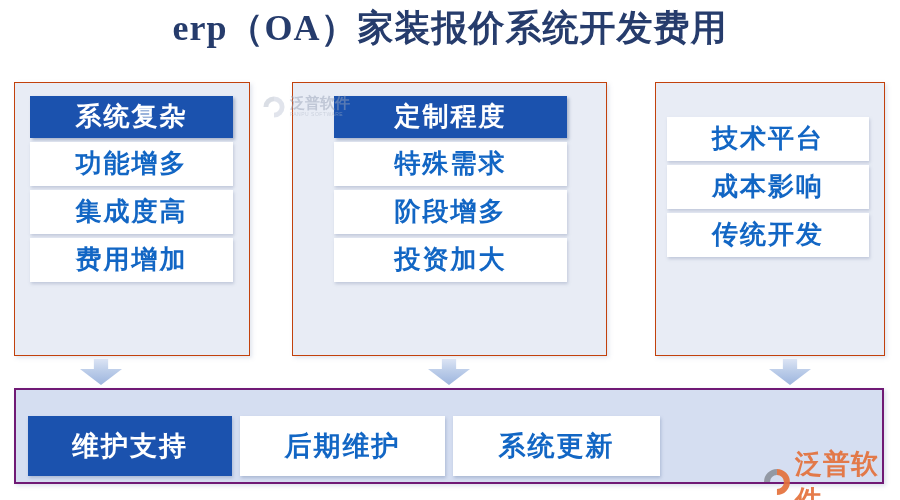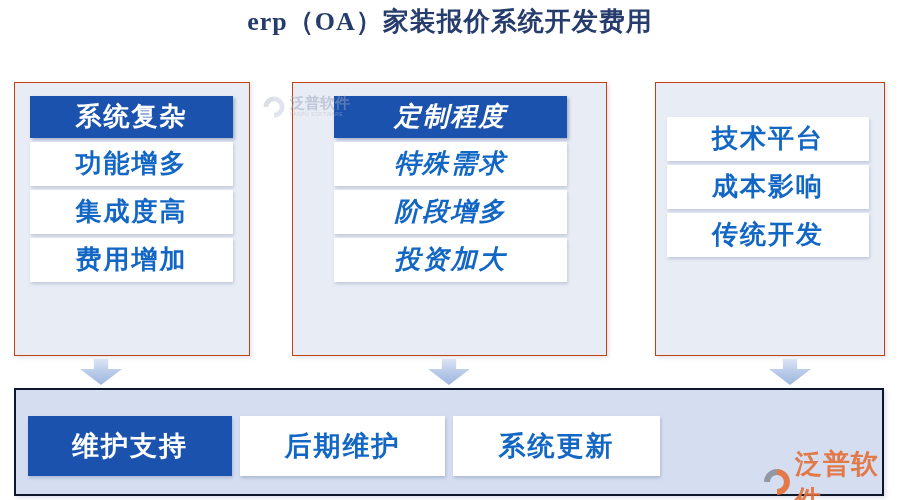--- a/index.html
+++ b/index.html
@@ -2,31 +2,31 @@
 <html><head>
 <meta charset="utf-8">
 <style>
   html,body{margin:0;padding:0;background:#ffffff;}
   .stage{
     position:relative;width:900px;height:500px;background:#ffffff;overflow:hidden;
     font-family:"Liberation Serif","DejaVu Serif",serif;
   }
   .title{
     position:absolute;top:4px;left:0;width:100%;text-align:center;
-    font-size:26px;font-weight:700;color:#263C6C;letter-spacing:1px;
+    font-size:36px;font-weight:700;color:#263C6C;letter-spacing:1px;
   }
   
   .panel{
     position:absolute;top:82px;height:274px;box-sizing:border-box;
     background:#E8ECF5;border:1px solid #c2410c;
     box-shadow:2px 2px 4px rgba(140,155,190,.25);
     display:flex;flex-direction:column;
   }
   .panel-1{left:14px;width:236px;padding:13px 16px 0 15px;}
-  .panel-2{left:292px;width:315px;padding:13px 39px 0 41px;font-style:italic;}
+  .panel-2{left:292px;width:315px;padding:13px 39px 0 41px;}
   .panel-3{left:655px;width:230px;padding:13px 15px 0 11px;}
   .panel-header{
     height:42px;line-height:42px;text-align:center;
     background:#1B52AE;color:#ffffff;font-size:26px;font-weight:700;letter-spacing:2px;
     box-shadow:2px 2px 3px rgba(90,110,150,.45);
   }
   .panel-item{
     height:44px;line-height:44px;text-align:center;margin-top:4px;
     background:#ffffff;color:#1266C4;font-size:26px;font-weight:700;letter-spacing:2px;
     box-shadow:1px 2px 3px rgba(120,135,170,.35);
@@ -34,22 +34,22 @@
   .panel-item:first-of-type{margin-top:21px;}
   
   .down-arrow{
     position:absolute;top:359px;width:42px;height:26px;
     background:linear-gradient(180deg,#DCE4F4 0%,#BCCDE9 45%,#9DB5DE 100%);
     clip-path:polygon(33% 0,67% 0,67% 38%,100% 38%,50% 100%,0 38%,33% 38%);
   }
   .arrow-1{left:80px;} .arrow-2{left:428px;} .arrow-3{left:769px;}
   
   .bottom-bar{
-    position:absolute;left:14px;top:388px;width:870px;height:108px;box-sizing:border-box;
-    background:#D5DEF1;border:2px solid #0f172a;
+    position:absolute;left:14px;top:388px;width:870px;height:96px;box-sizing:border-box;
+    background:#D5DEF1;border:2px solid #701a75;
     box-shadow:2px 2px 4px rgba(140,155,190,.3);
   }
   .bar-cell{
     position:absolute;top:26px;height:60px;line-height:60px;text-align:center;
     font-size:27px;font-weight:700;letter-spacing:2px;
     box-shadow:1px 2px 3px rgba(110,130,170,.4);
   }
   .bar-highlight{left:12px;width:204px;background:#1B52AE;color:#ffffff;}
   .bar-white{background:#ffffff;color:#1266C4;}
   .bar-cell-2{left:224px;width:205px;}

